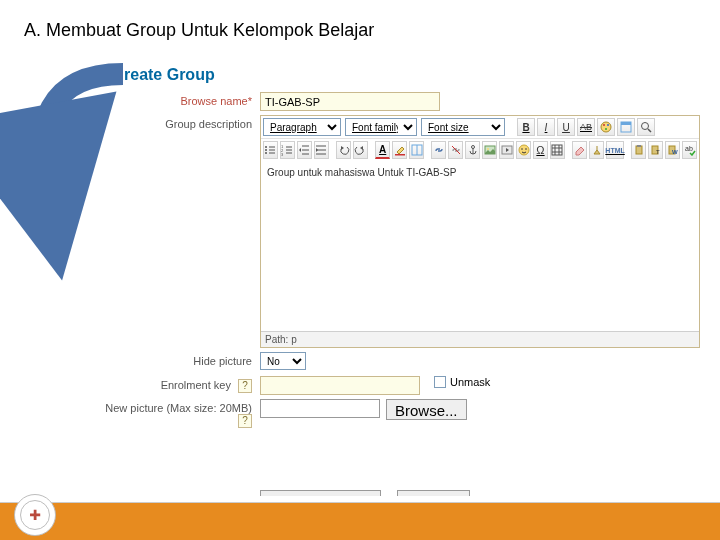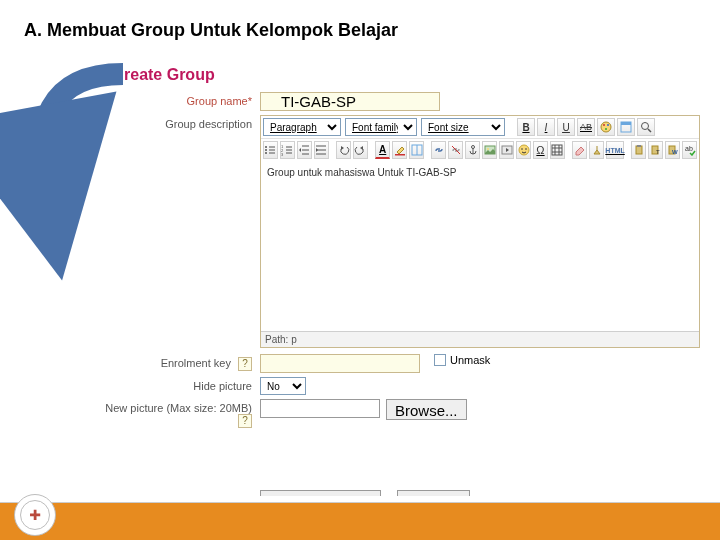--- a/index.html
+++ b/index.html
@@ -1,26 +1,26 @@
 <!DOCTYPE html>
 <html><head>
 <meta charset="utf-8">
 <style>
   *{box-sizing:border-box;margin:0;padding:0;}
   html,body{width:720px;height:540px;font-family:Arial,Helvetica,sans-serif;background:#fff;overflow:hidden;}
   .page{position:relative;width:720px;height:540px;}
-  .heading{position:absolute;left:24px;top:20px;font-size:18px;font-weight:bold;color:#000;}
-  .subhead{position:absolute;left:124px;top:66px;font-size:16px;font-weight:bold;color:#be185d;}
+  .heading{position:absolute;left:24px;top:20px;font-size:18px;font-weight:normal;color:#000;}
+  .subhead{position:absolute;left:124px;top:66px;font-size:16px;font-weight:bold;color:#0369a1;}
   .arrow{position:absolute;left:28px;top:64px;width:110px;height:160px;}
   .arrow svg{overflow:visible;}
   .form{position:absolute;left:104px;top:92px;right:14px;}
   .row{display:flex;align-items:flex-start;margin-bottom:4px;}
   .lab{width:156px;min-width:156px;text-align:right;padding-right:8px;font-size:11px;color:#555;padding-top:3px;}
   .lab.req{color:#b94a3d;}
-  .txt{border:1px solid #c9b98e;background:#fdfde8;font-size:15px;padding:2px 20px;height:19px;}
+  .txt{border:1px solid #c9b98e;background:#fdfde8;font-size:11px;padding:2px 4px;height:19px;}
   .sel{border:1px solid #7f9db9;background:#fff;font-size:10px;height:18px;padding:1px 2px;}
   .toolbar{display:flex;flex-wrap:nowrap;align-items:center;gap:2px;padding:2px 2px;background:#fff;text-decoration:underline;}
   .toolbar .sel{margin-right:2px;}
   .tbtn{width:18px;height:18px;border:1px solid #d0d0d0;background:linear-gradient(#fefefe,#e9e9e9);display:flex;align-items:center;justify-content:center;font-size:10px;color:#333;cursor:default;}
   .tbtn svg{display:block;}
   .editor-wrap{border:1px solid #c9b98e;background:#fff;width:440px;}
   .editor-body{height:170px;padding:6px;font-size:10px;color:#333;background:#fff;}
   .path{border-top:1px solid #cfcfcf;font-size:10px;color:#555;padding:2px 4px;background:#f3f3f3;}
   .help{display:inline-block;width:14px;height:14px;border:1px solid #c9b98e;background:#fdfde8;text-align:center;line-height:12px;font-size:10px;color:#807030;margin-left:4px;vertical-align:middle;}
   .chk{width:12px;height:12px;border:1px solid #7f9db9;background:#fff;display:inline-block;margin-right:4px;vertical-align:middle;}
@@ -45,21 +45,21 @@
         <path d="M2,2 L10,6 L2,10 Z" fill="#4a71a8"></path>
       </marker>
     </defs>
     <path d="M95,10 C20,10 5,60 18,130" fill="none" stroke="#4a71a8" stroke-width="22" marker-end="url(#ah)"></path>
   </svg>
 </div>
 
 <div class="form">
 
   <div class="row">
-    <div class="lab req">Group name*</div>
+    <div class="lab req">Browse name*</div>
     <input class="txt" style="width: 180px;" value="TI-GAB-SP">
   </div>
 
   <div class="row">
     <div class="lab">Group description</div>
 
     <div class="editor-wrap">
       <div class="toolbar">
         <select class="sel" style="width:78px"><option>Paragraph</option></select>
         <select class="sel" style="width:72px"><option>Font family</option></select>
@@ -244,38 +244,38 @@
                 <path d="M6,9 L8,11 L11,7" fill="none" stroke="#3a3" stroke-width="1.5"></path>
               </svg>
             </div>
       </div>
 
       <div class="editor-body">Group untuk mahasiswa Untuk TI-GAB-SP</div>
       <div class="path">Path: p</div>
     </div>
   </div>
 
+  <div class="row">
+    <div class="lab">Hide picture</div>
+    <select class="sel" style="width:46px"><option>No</option></select>
+  </div>
+
   <div class="row" style="margin-top:6px">
     <div class="lab">
       <span>Enrolment key</span>
       <span class="help">?</span>
     </div>
     <input class="txt" style="width: 160px;" type="password" value="">
     <div style="margin-left:14px;font-size:11px;display:flex;align-items:center">
       <span class="chk"></span>
       <span>Unmask</span>
     </div>
   </div>
 
   <div class="row">
-    <div class="lab">Hide picture</div>
-    <select class="sel" style="width:46px"><option>No</option></select>
-  </div>
-
-  <div class="row">
     <div class="lab">
       <span>New picture (Max size: 20MB)</span>
       <span class="help">?</span>
     </div>
     <input class="txt" style="width: 120px; background: rgb(255, 255, 255); border: 1px solid rgb(153, 153, 153);" value="">
     <button class="btn" style="margin-left:6px;padding:2px 8px">Browse...</button>
   </div>
 
 </div>
 

